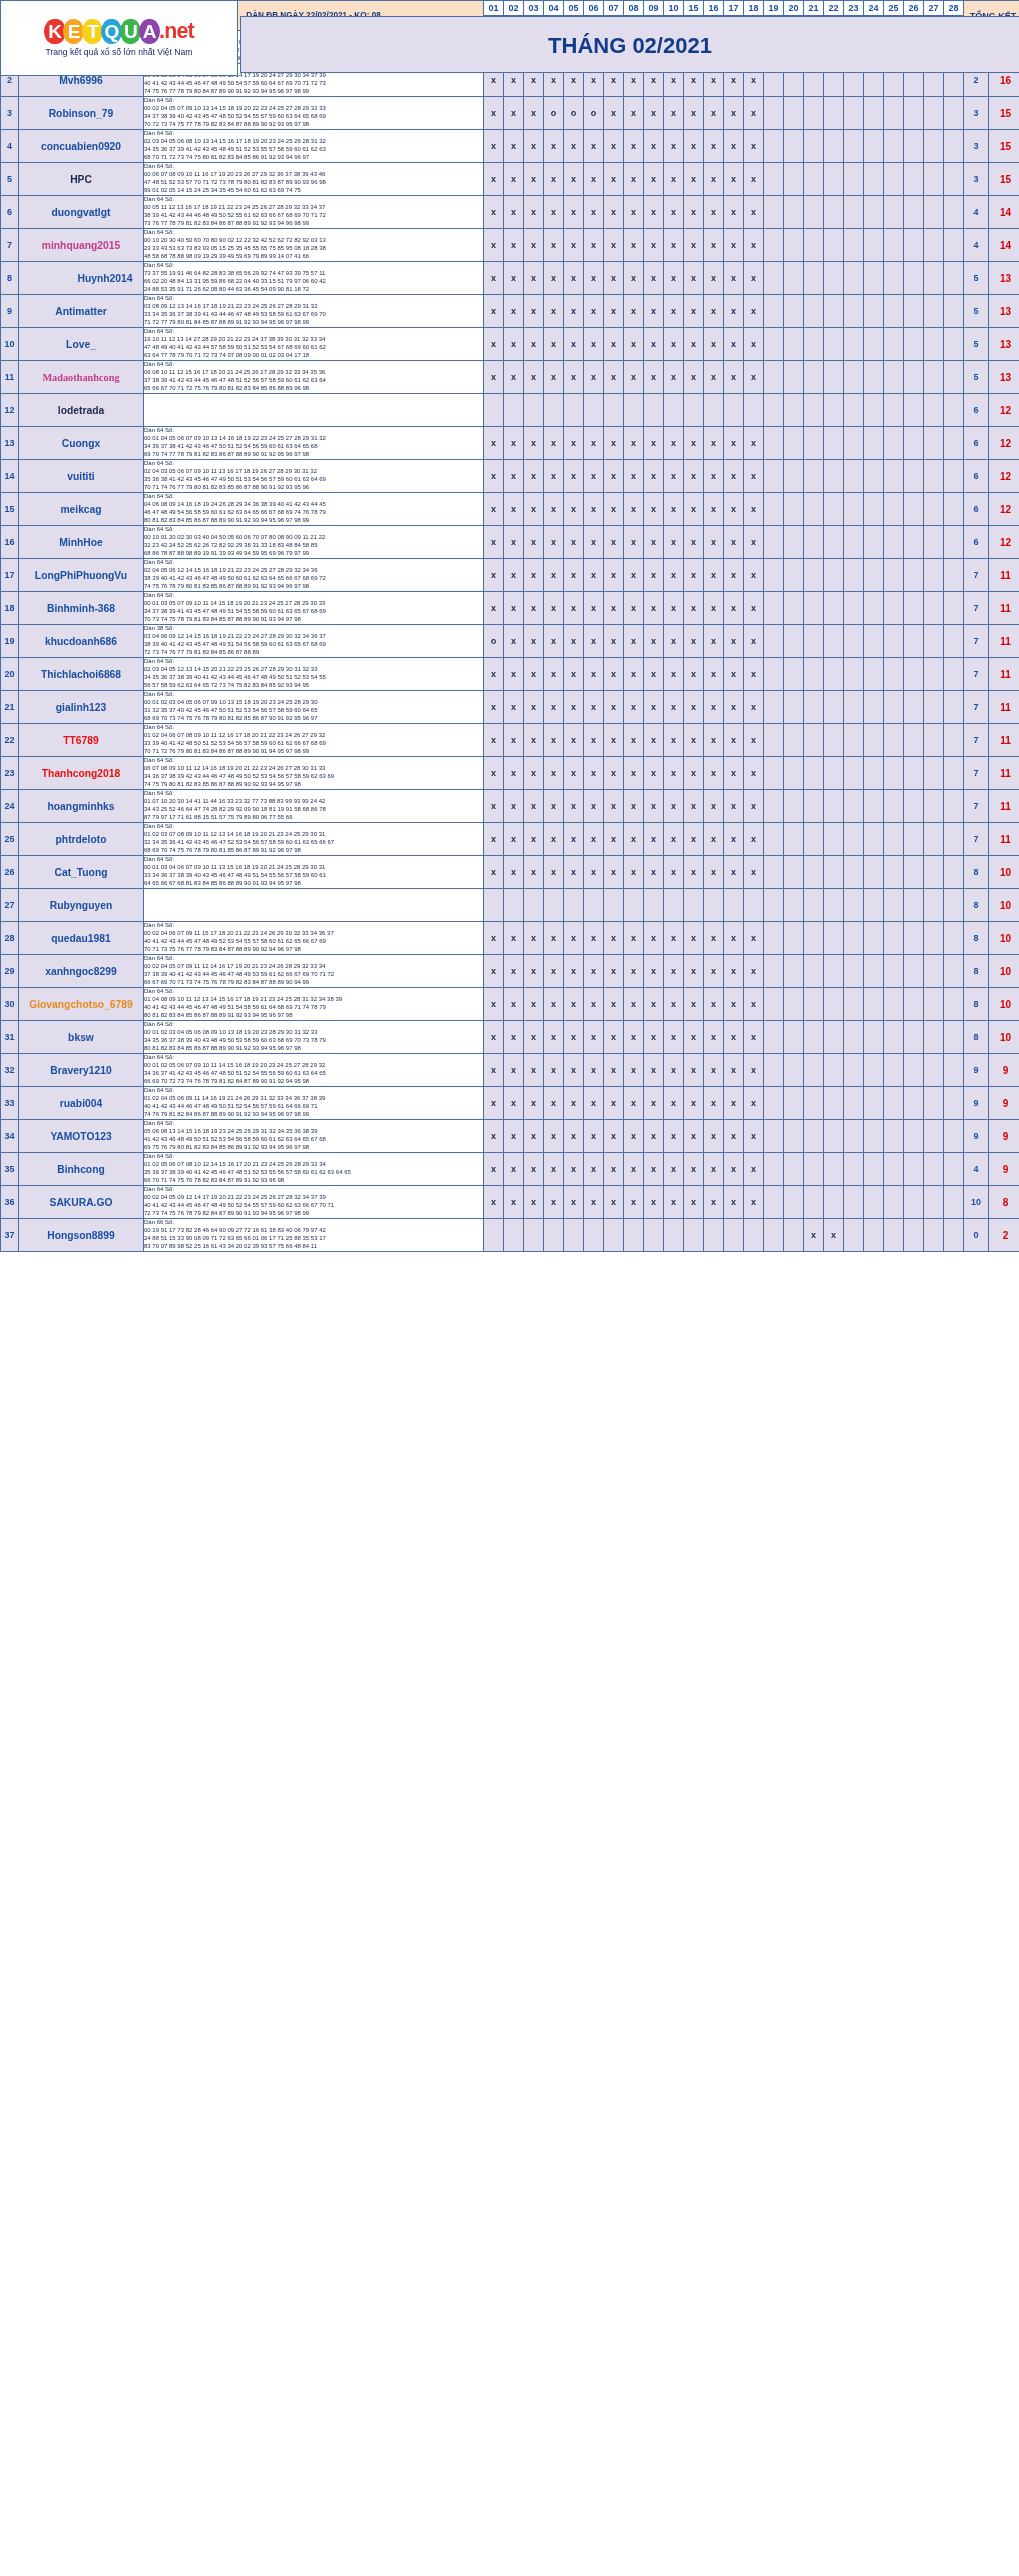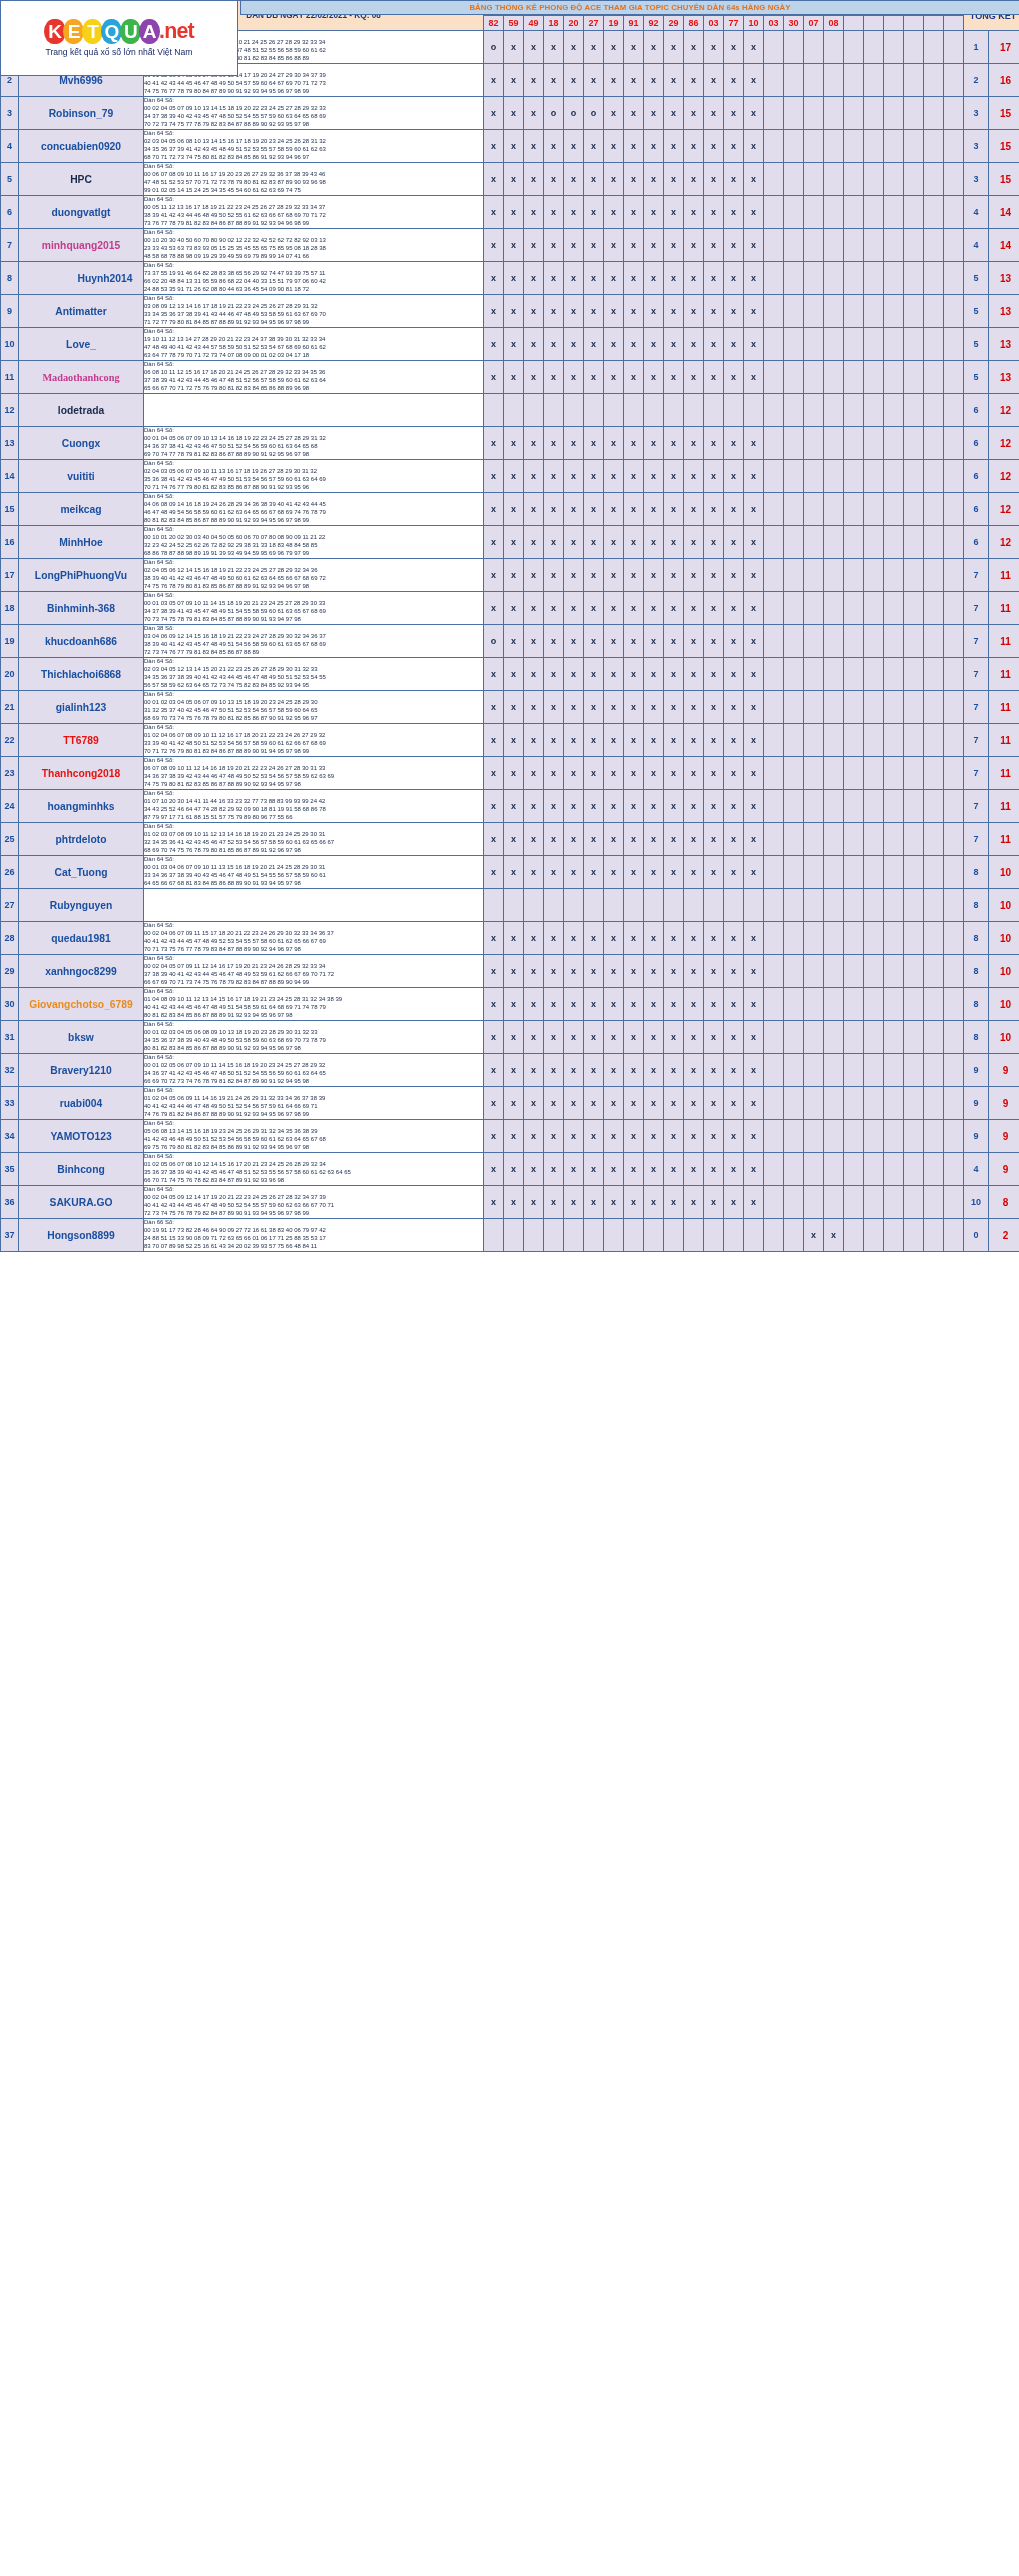--- a/index.html
+++ b/index.html
@@ -70,21 +70,21 @@
       <span class="bub b2">E</span>
       <span class="bub b3">T</span>
       <span class="bub b4">Q</span>
       <span class="bub b5">U</span>
       <span class="bub b6">A</span>
       <span class="logo-net">.net</span>
     </div>
     <div class="logo-sub">Trang kết quả xổ số lớn nhất Việt Nam</div>
   </div>
 
-  <div class="hdr-title-bar">BẢNG THỐNG KÊ PHONG ĐỘ ACE THAM GIA TOPIC CHUYÊN DÀN 64s HÀNG NGÀY</div>
+  <div class="hdr-month">THÁNG 02/2021</div>
 
   <table class="main">
     <colgroup id="cg">
         <col style="width: 18px;">
         <col style="width: 125px;">
         <col style="width: 340px;">
         <col style="width: 20px;">
         <col style="width: 20px;">
         <col style="width: 20px;">
         <col style="width: 20px;">

